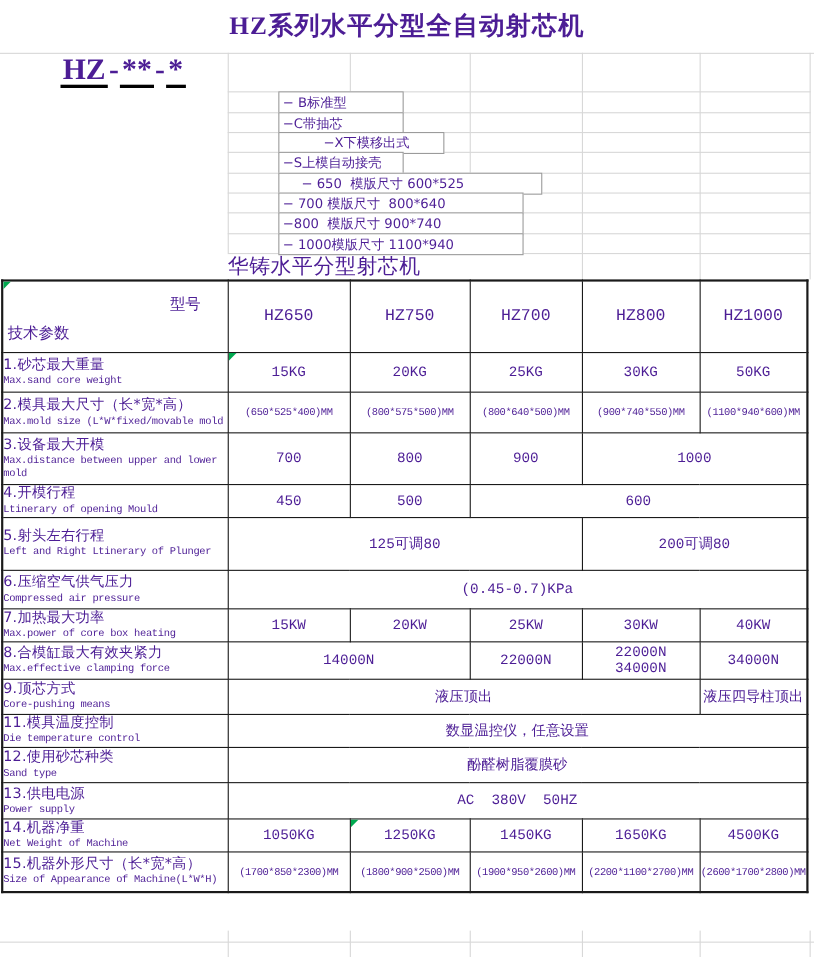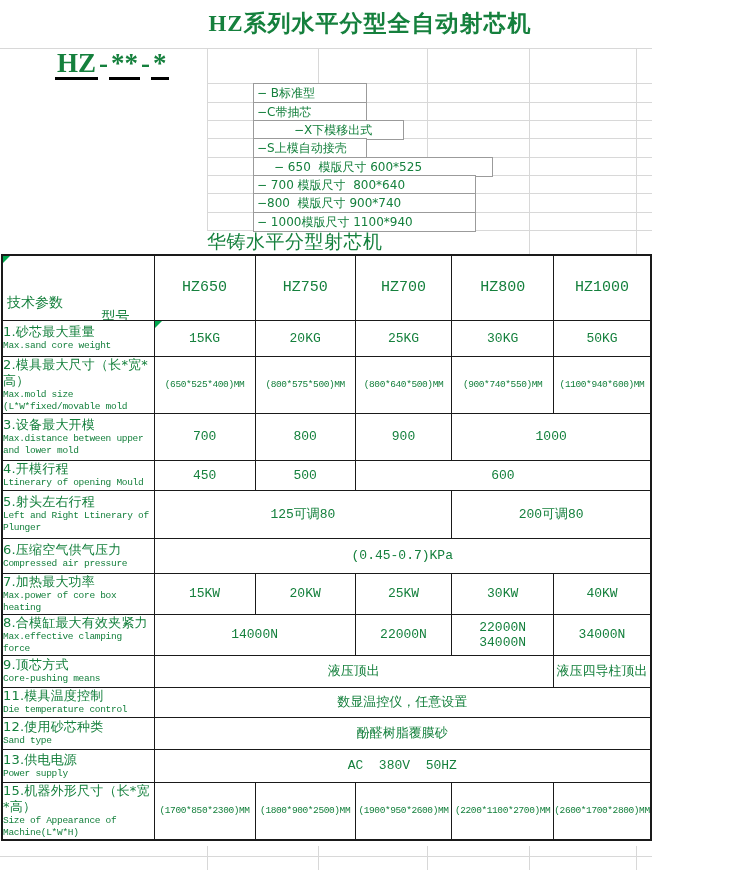--- a/index.html
+++ b/index.html
@@ -1,17 +1,17 @@
 <!DOCTYPE html>
 <html style="--green: #00a94f; --grid: #d8d8d8; --boxb: #9b9b9b;"><head>
 <meta charset="utf-8">
 <style>
   html,body{margin:0;padding:0;background:#fff;}
-  #sheet{position:relative;width:652px;height:870px;background:#ffffff;overflow:hidden;
-         font-family:"DejaVu Sans",sans-serif;color:#15803d;}
+  #sheet{position:relative;width:740px;height:870px;background:#ffffff;overflow:hidden;
+         font-family:"DejaVu Sans",sans-serif;color:#4c1d95;}
   
   .glh{position:absolute;height:1px;background:var(--grid,#d8d8d8);z-index:0;}
   .glv{position:absolute;width:1px;background:var(--grid,#d8d8d8);z-index:0;}
   
   .title{position:absolute;left:0;top:8px;width:740px;text-align:center;
          font:bold 23px "Liberation Serif","DejaVu Serif",serif;letter-spacing:1px;z-index:2;}
   .model{position:absolute;left:55px;top:48px;font:bold 27px "Liberation Serif","DejaVu Serif",serif;z-index:2;}
   .model .seg{display:inline-block;border-bottom:3px solid #000;padding:0 2px 0 2px;line-height:1.0;}
   .model .dash{display:inline-block;padding:0 1px;line-height:1.0;}
   .opt{position:absolute;left:207px;background:#fff;border:1px solid var(--boxb,#9b9b9b);
@@ -23,21 +23,21 @@
         background:#fff;border:2px solid #1a1a1a;}
   #spec td,#spec th{border:1px solid #1a1a1a;padding:0;overflow:hidden;vertical-align:middle;}
   td.p{padding:2px 2px 1px 3px;vertical-align:top;text-align:left;}
   .zh{font:13px "DejaVu Sans",sans-serif;line-height:16px;letter-spacing:0.2px;}
   .en{font:9.5px "Liberation Mono","DejaVu Sans Mono",monospace;line-height:12px;letter-spacing:-0.3px;}
   .v{font:13px "Liberation Mono","DejaVu Sans Mono",monospace;text-align:center;white-space:pre;margin-left:48px;}
   .v.sm{font-size:9.5px;letter-spacing:-0.4px;}
   .v.sm2{font-size:13px;}
   th.modelcol{font:15px "Liberation Mono","DejaVu Sans Mono",monospace;font-weight:normal;text-align:center;}
   .corner{position:relative;}
-  .corner .c-top{position:absolute;top:12px;right:24px;font:14px "DejaVu Sans",sans-serif;margin-top:40px;}
+  .corner .c-top{position:absolute;top:12px;right:24px;font:14px "DejaVu Sans",sans-serif;}
   .corner .c-bot{position:absolute;bottom:8px;left:4px;font:14px "DejaVu Sans",sans-serif;}
   .rel{position:relative;}
   .flag{position:absolute;left:0;top:0;width:0;height:0;
         border-top:7px solid var(--green,#00a94f);border-right:7px solid transparent;}
 </style>
 </head>
 <body>
 
 <div id="sheet">
 
@@ -215,20 +215,31 @@
     </tr>
 
     <tr style="height:33px;">
       <td class="p">
         <div class="zh">13.供电电源</div>
         <div class="en">Power supply</div>
       </td>
       <td class="v" colspan="5"><span>AC  380V  50HZ</span></td>
     </tr>
 
+    <tr style="height:30px;">
+      <td class="p">
+        <div class="zh">14.机器净重</div>
+        <div class="en">Net Weight of Machine</div>
+      </td>
+      <td class="v"><span>1050KG</span></td>
+      <td class="v rel"><i class="flag"></i><span>1250KG</span></td>
+      <td class="v"><span>1450KG</span></td>
+      <td class="v"><span>1650KG</span></td>
+      <td class="v"><span>4500KG</span></td>
+    </tr>
 
     <tr style="height:37px;">
       <td class="p">
         <div class="zh">15.机器外形尺寸（长*宽*高）</div>
         <div class="en">Size of Appearance of Machine(L*W*H)</div>
       </td>
       <td class="v sm"><span>(1700*850*2300)MM</span></td>
       <td class="v sm"><span>(1800*900*2500)MM</span></td>
       <td class="v sm"><span>(1900*950*2600)MM</span></td>
       <td class="v sm"><span>(2200*1100*2700)MM</span></td>

